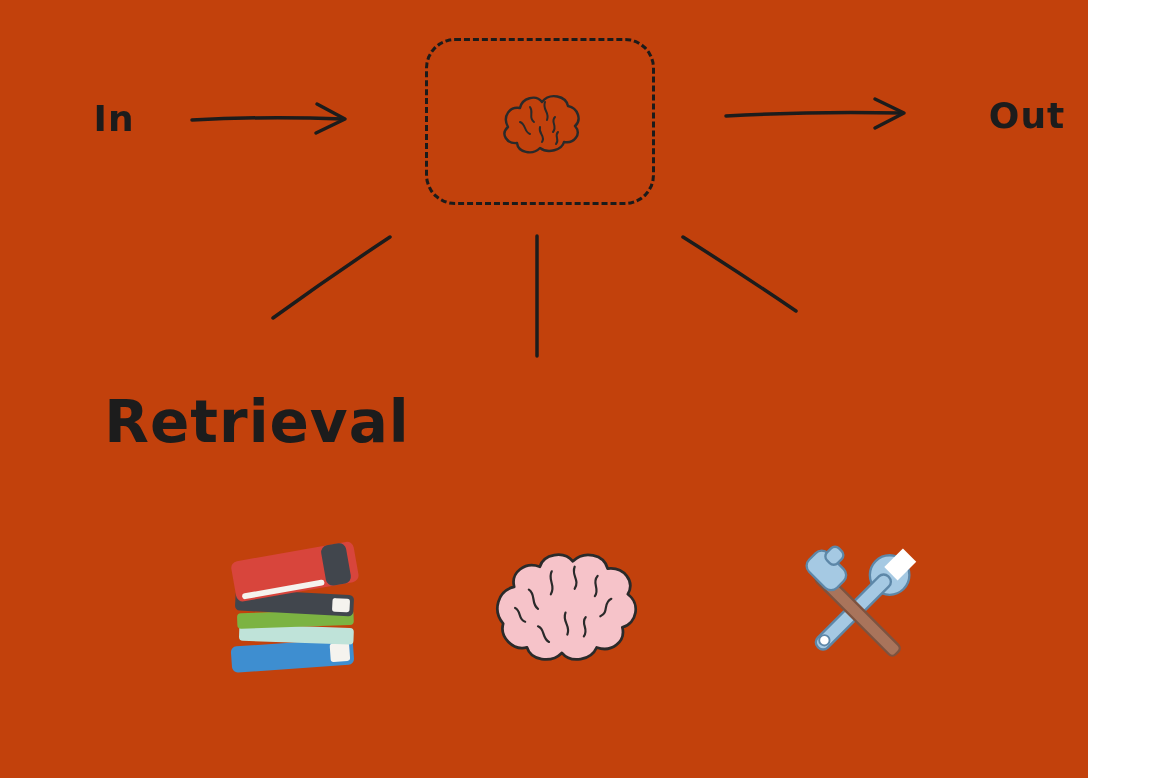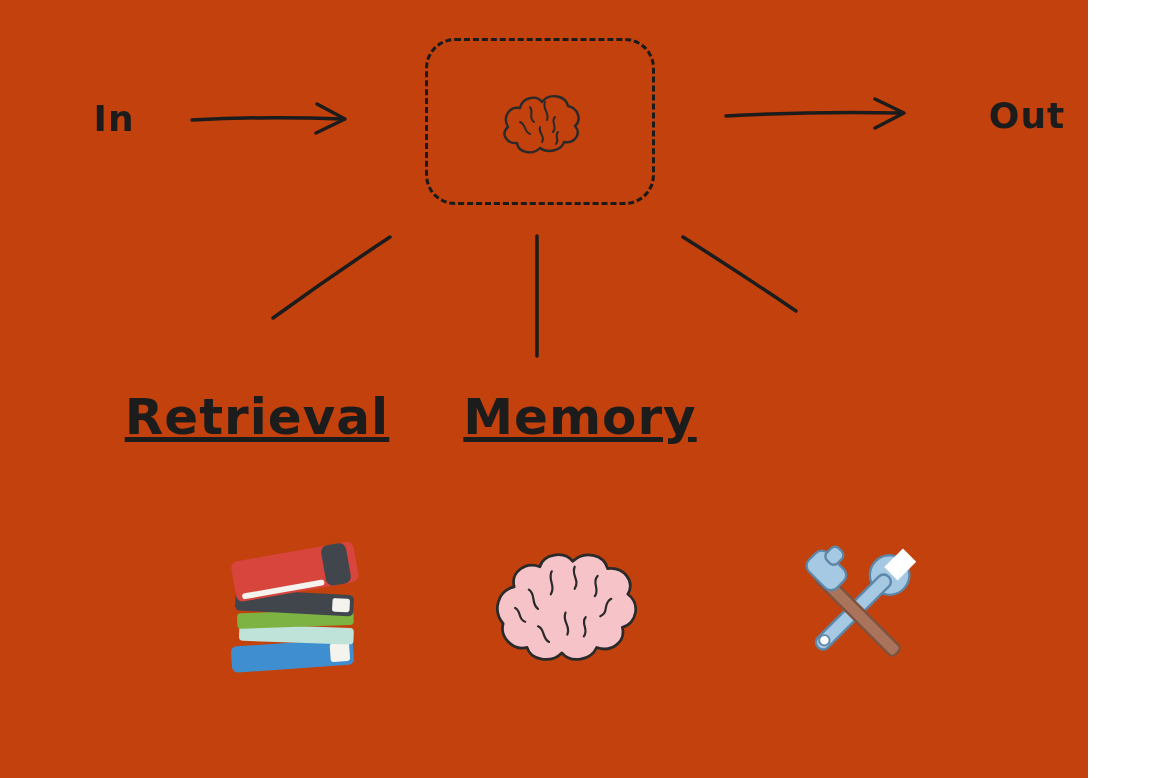--- a/index.html
+++ b/index.html
@@ -44,26 +44,25 @@
     width: 230px; height: 167px;
     border: 3.5px dashed #1b1b1b;
     border-radius: 30px;
     box-sizing: border-box;
     display: flex;
     align-items: center;
     justify-content: center;
   }
   .branch-label {
     position: absolute;
-    font-size: 50px;
+    font-size: 58px;
     font-weight: bold;
     letter-spacing: 1px;
     transform: translateX(-50%);
     white-space: nowrap;
-    text-decoration: underline;
   }
   .icon-wrap {
     position: absolute;
   }
   .sketch path {
     stroke: #2a2a2a;
     stroke-linecap: round;
     stroke-linejoin: round;
     fill: none;
   }
@@ -96,21 +95,20 @@
       <path stroke-width="2" d="M 40 25 C 44 30 38 36 44 40"></path>
       <path stroke-width="2" d="M 55 20 C 52 28 60 30 57 38"></path>
       <path stroke-width="2" d="M 30 40 C 36 42 34 50 40 52"></path>
       <path stroke-width="2" d="M 65 35 C 60 40 68 44 63 50"></path>
       <path stroke-width="2" d="M 50 45 C 48 52 56 54 52 60"></path>
       <path stroke-width="2" d="M 68 50 C 64 54 70 58 66 62"></path>
     </svg>
   </div>
 
   <div class="branch-label" style="left:257px; top:388px;">Retrieval</div>
-  <div class="branch-label" style="left:580px; top:388px;">Memory</div>
 
   <div class="icon-wrap" style="left:210px; top:526px; width:165px; height:165px;">
     <svg width="165" height="165" viewBox="0 0 170 170">
       <g transform="rotate(-4 85 134)">
         <rect x="22" y="120" width="126" height="27" rx="6" fill="#3e8ed0"></rect>
         <rect x="124" y="124" width="20" height="19" rx="3" fill="#f5f3ee"></rect>
       </g>
       <g transform="rotate(2 85 112)">
         <rect x="30" y="103" width="118" height="17" rx="4" fill="#bfe3d9"></rect>
       </g>

